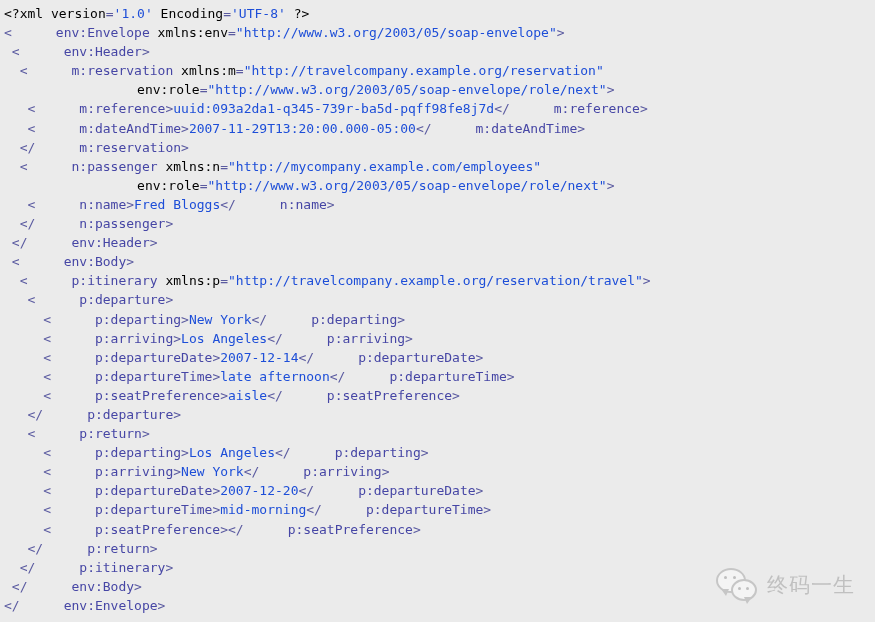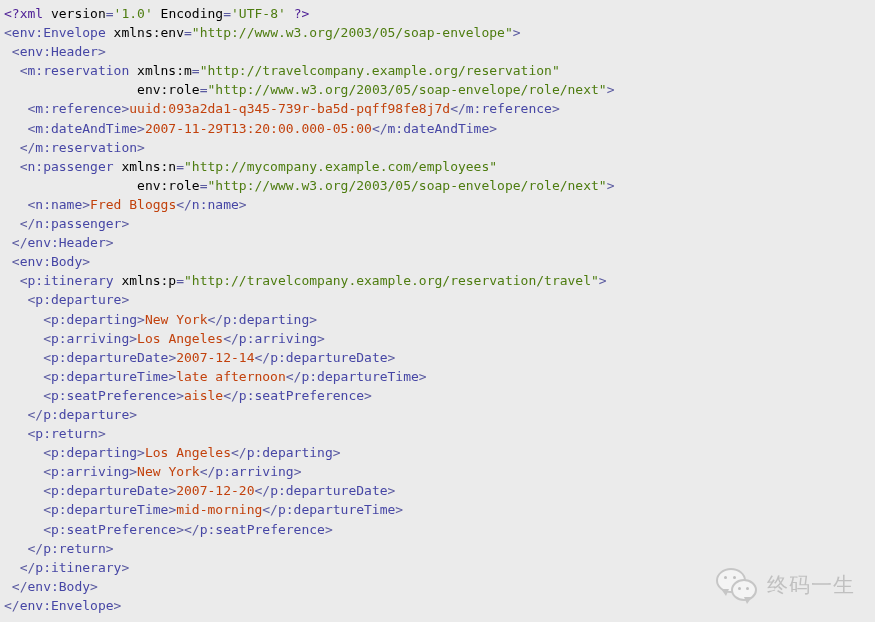--- a/index.html
+++ b/index.html
@@ -26,25 +26,25 @@
     line-height: 19.1px;
     white-space: pre;
     color: #333333;
     letter-spacing: 0px;
   }
 
   .line { white-space: pre; }
 
   
   .punct   { color: #5a5aa0; }   
-  .tag     { color: #4646a5; }   
+  .tag     { color: #4646a5; margin-left: 44px; }   
   .attr    { color: #000000; }   
-  .str     { color: #4d7c0f; }   
-  .txt     { color: #c2410c; }   
-  .decl    { color: #4c1d95; }
+  .str     { color: #1d4ed8; }   
+  .txt     { color: #1d4ed8; }   
+  .decl    { color: #000000; }
   .declattr{ color: #000000; }
 
   
   #watermark {
     position: absolute;
     right: 20px;
     bottom: 20px;
     display: flex;
     align-items: center;
     gap: 9px;

